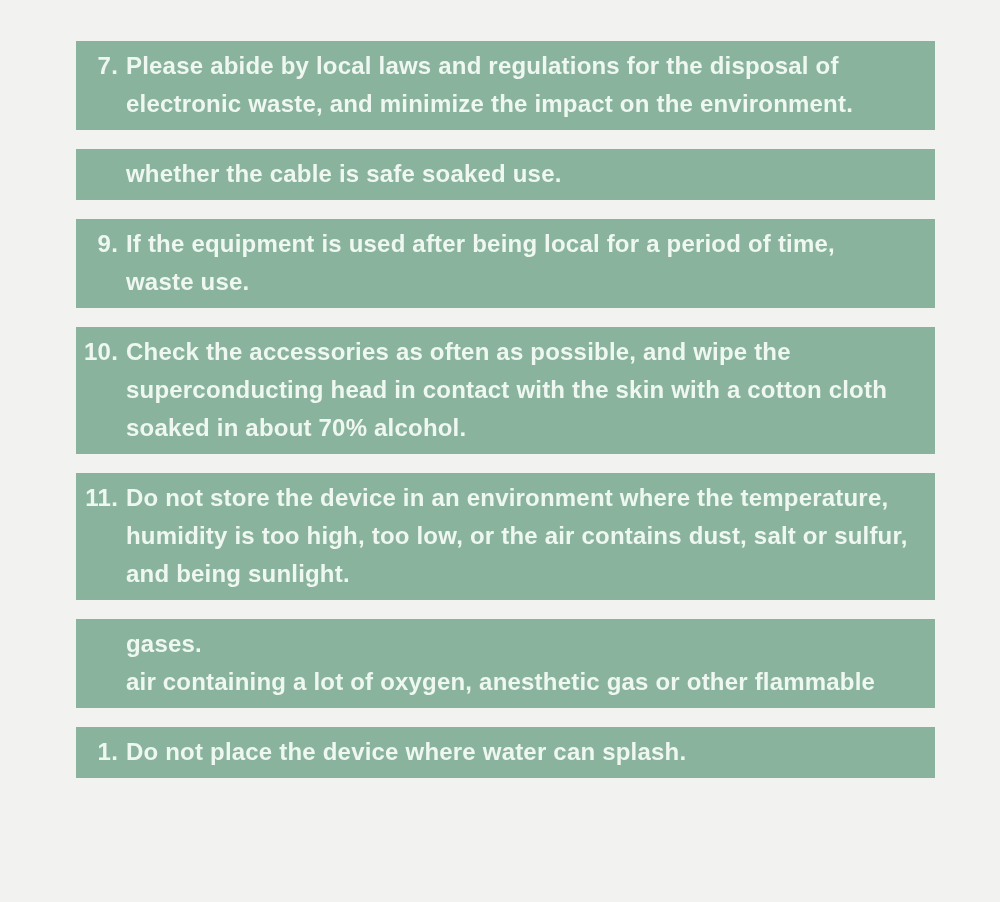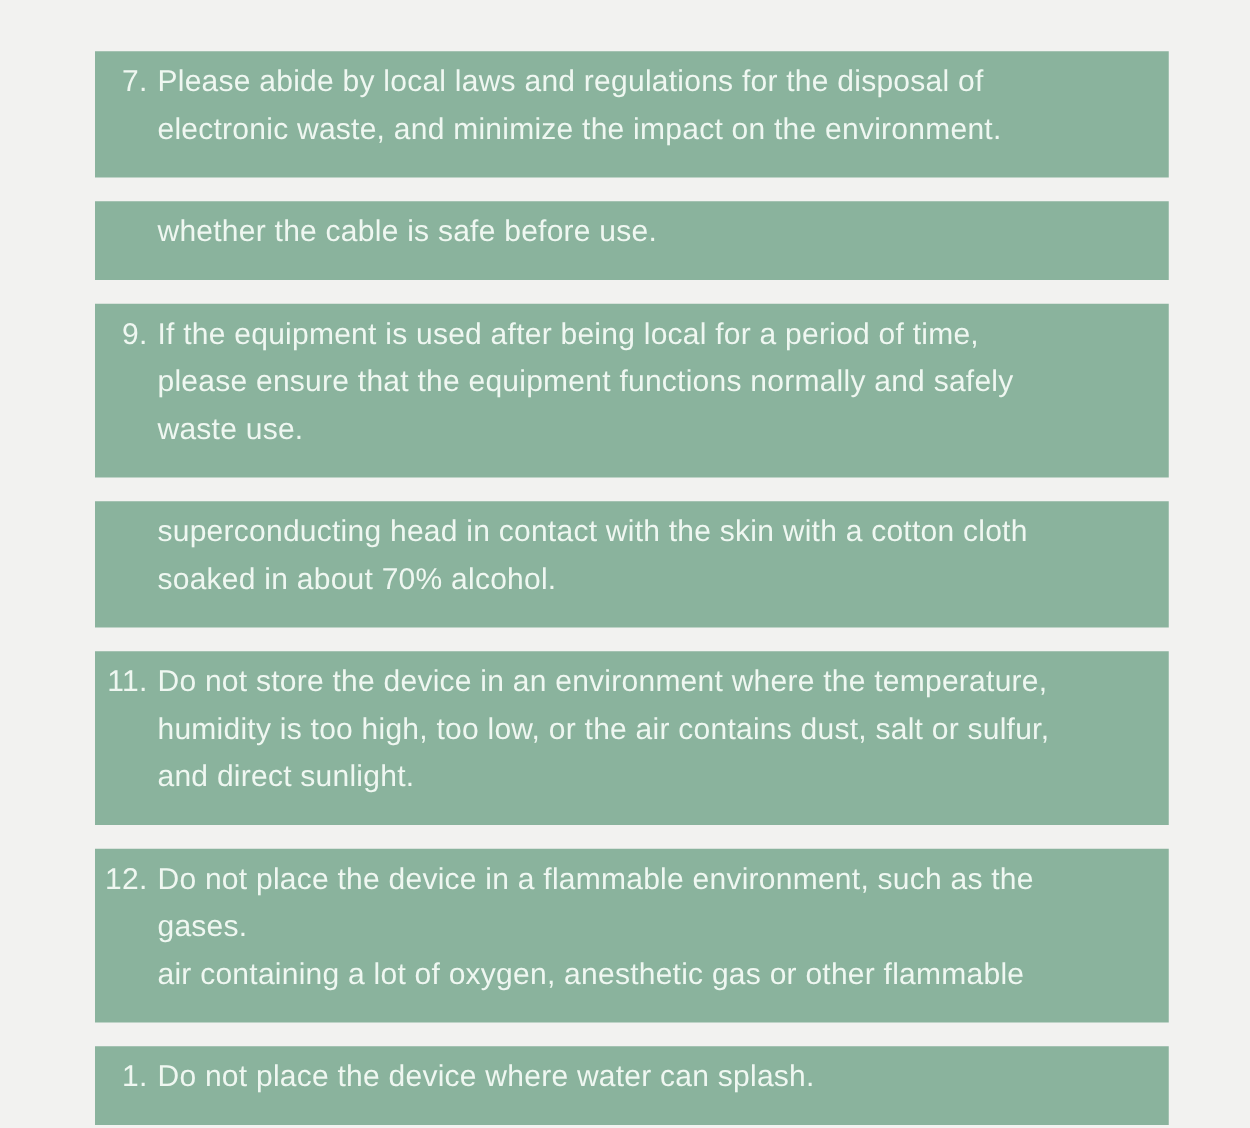--- a/index.html
+++ b/index.html
@@ -16,24 +16,24 @@
   }
   .list {
     position: absolute;
     left: 76px;
     top: 41px;
     width: 859px;
   }
   .block {
     background: var(--block, #8ab39d);
     color: var(--text, #eff7f1);
-    padding: 6px 16px 19px 0;
+    padding: 6px 16px 7px 0;
     font-size: 24px;
     line-height: 38px;
-    font-weight: 400;
+    font-weight: 700;
     letter-spacing: 0.2px;
   }
   .block + .block {
     margin-top: 19px;
   }
   .line {
     white-space: normal;
   }
   .num {
     display: inline-block;
@@ -50,38 +50,37 @@
 </head>
 <body style="--bg: #f2f2f0; --block: #8ab39d; --text: #eff7f1;">
 
 <main class="page">
   <div class="list" id="list">
       <section class="block">
         <div class="line first"><span class="num">7.</span><span class="txt">Please abide by local laws and regulations for the disposal of</span></div>
         <div class="line cont">electronic waste, and minimize the impact on the environment.</div>
       </section>
       <section class="block">
-        <div class="line cont">whether the cable is safe before use.</div>
+        <div class="line cont">whether the cable is safe soaked use.</div>
       </section>
       <section class="block">
         <div class="line first"><span class="num">9.</span><span class="txt">If the equipment is used after being local for a period of time,</span></div>
-        <div class="line cont">please ensure that the equipment functions normally and safely</div>
         <div class="line cont">waste use.</div>
       </section>
       <section class="block">
+        <div class="line first"><span class="num">10.</span><span class="txt">Check the accessories as often as possible, and wipe the</span></div>
         <div class="line cont">superconducting head in contact with the skin with a cotton cloth</div>
         <div class="line cont">soaked in about 70% alcohol.</div>
       </section>
       <section class="block">
         <div class="line first"><span class="num">11.</span><span class="txt">Do not store the device in an environment where the temperature,</span></div>
         <div class="line cont">humidity is too high, too low, or the air contains dust, salt or sulfur,</div>
-        <div class="line cont">and direct sunlight.</div>
+        <div class="line cont">and being sunlight.</div>
       </section>
       <section class="block">
-        <div class="line first"><span class="num">12.</span><span class="txt">Do not place the device in a flammable environment, such as the</span></div>
         <div class="line cont">gases.</div>
         <div class="line cont">air containing a lot of oxygen, anesthetic gas or other flammable</div>
       </section>
       <section class="block">
         <div class="line first"><span class="num">1.</span><span class="txt">Do not place the device where water can splash.</span></div>
       </section>
     </div>
 </main>
 
 </body></html>

